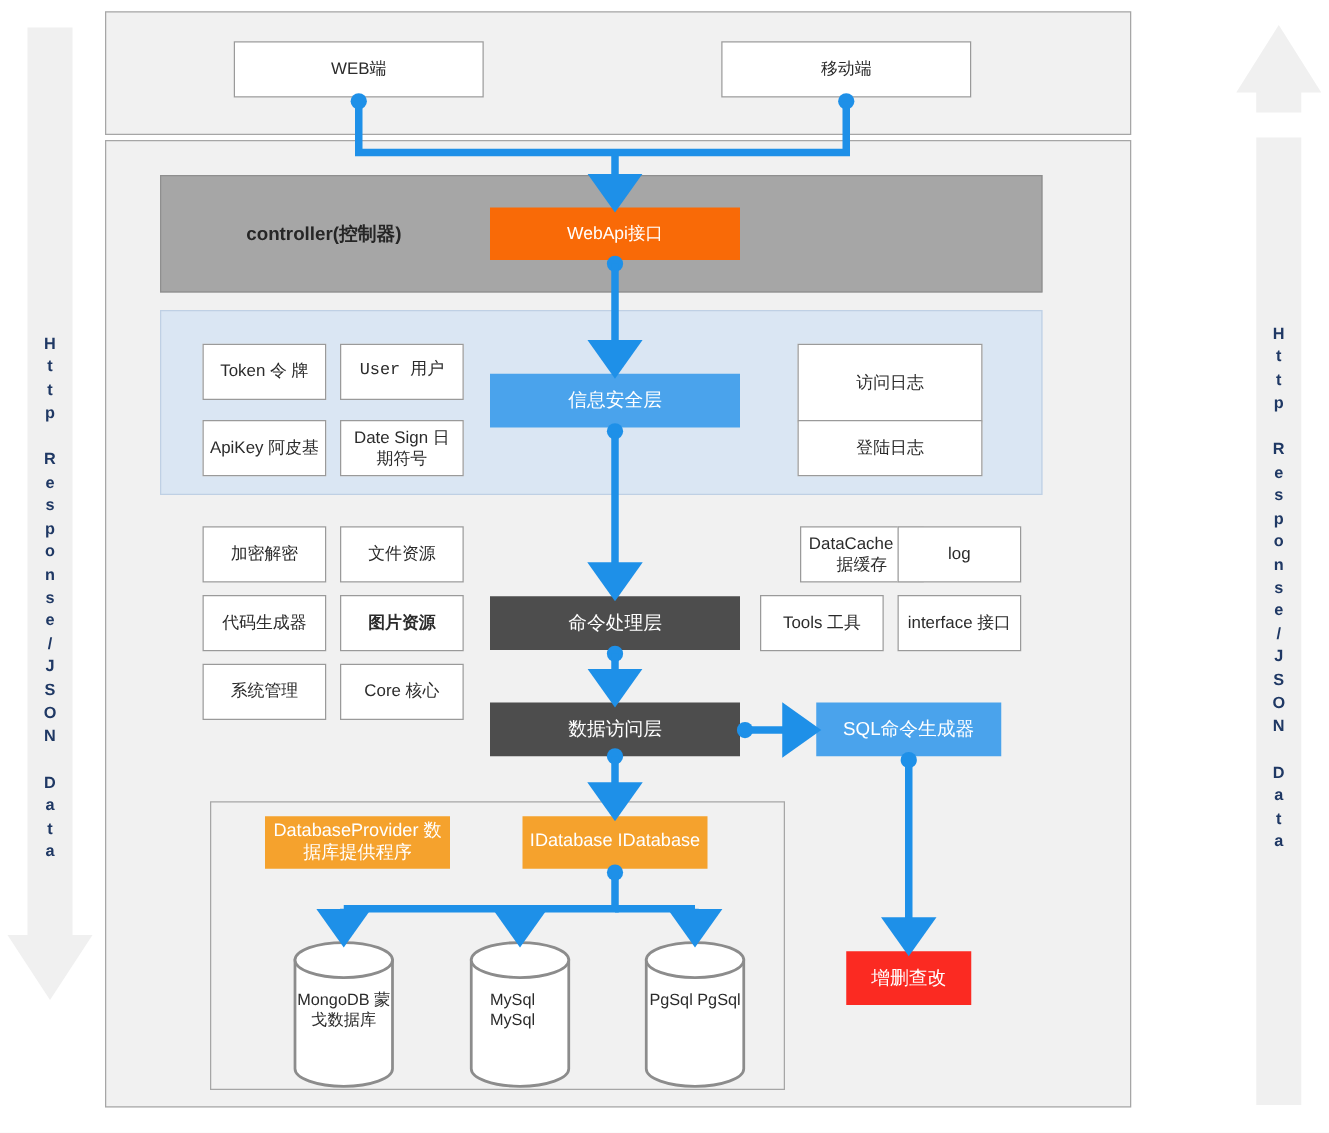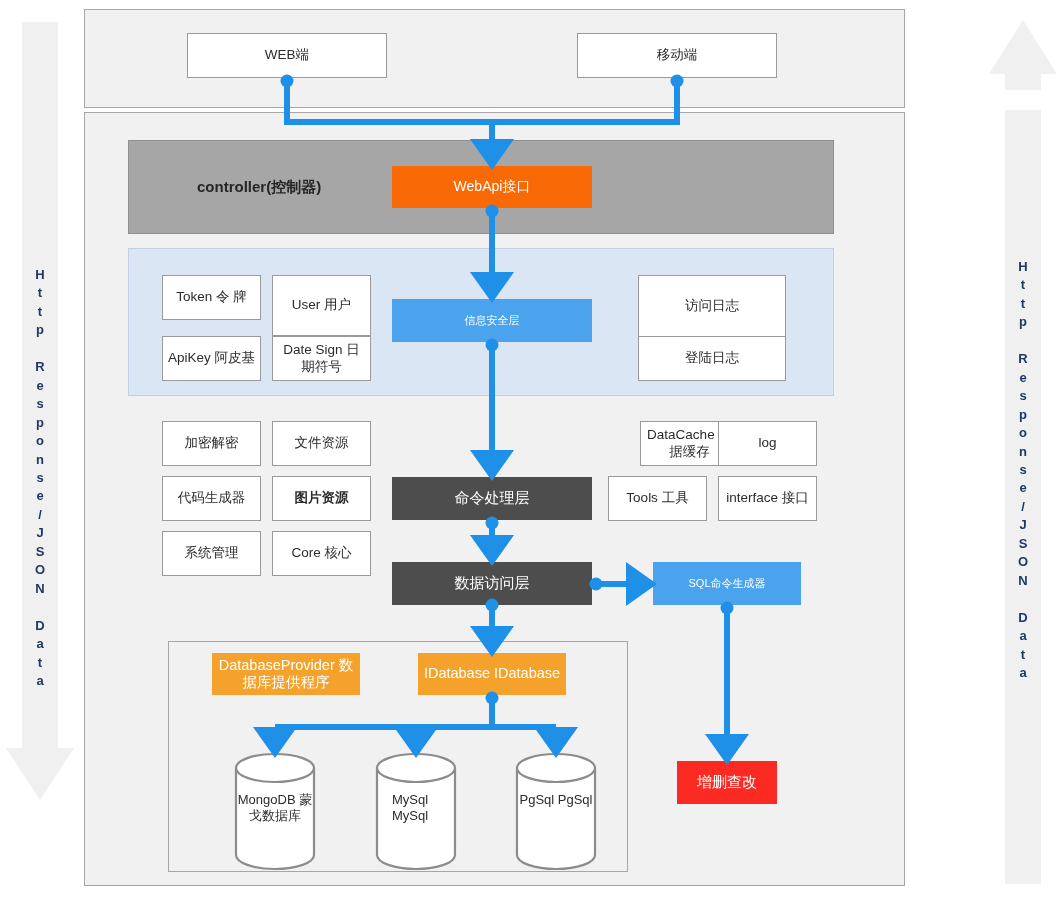--- a/index.html
+++ b/index.html
@@ -57,21 +57,21 @@
     display: flex; align-items: center; justify-content: center;
     text-align: center;
     font-size: 14px;
   }
 
   .blue {
     background: #4aa3ec;
     color: #ffffff;
     display: flex; align-items: center; justify-content: center;
     text-align: center;
-    font-size: 11px;
+    font-size: 15px;
   }
 
   .dark {
     background: #4d4d4d;
     color: #ffffff;
     display: flex; align-items: center; justify-content: center;
     text-align: center;
     font-size: 15px;
   }
 
@@ -161,21 +161,21 @@
   </div>
   <div class="abs orange nodelayer" style="left:392px; top:166px; width:200px; height:42px;">
     <span>WebApi接口</span>
   </div>
 
   <div class="abs lightblue-band nodelayer" style="left:128px; top:248px; width:706px; height:148px;"></div>
 
   <div class="abs box nodelayer" style="left:162px; top:275px; width:99px; height:45px;">
     <span>Token 令 牌</span>
   </div>
-  <div class="abs box nodelayer" style="left:272px; top:275px; width:99px; height:61px;">
+  <div class="abs box nodelayer" style="left:272px; top:275px; width:99px; height:45px;font-family:Liberation Mono, monospace;">
     <span>User 用户</span>
   </div>
   <div class="abs box nodelayer" style="left:272px; top:336px; width:99px; height:45px;">
     <span>Date Sign 日期符号</span>
   </div>
   <div class="abs box nodelayer" style="left:162px; top:336px; width:99px; height:45px;">
     <span>ApiKey 阿皮基</span>
   </div>
 
   <div class="abs blue nodelayer" style="left:392px; top:299px; width:200px; height:43px;">

